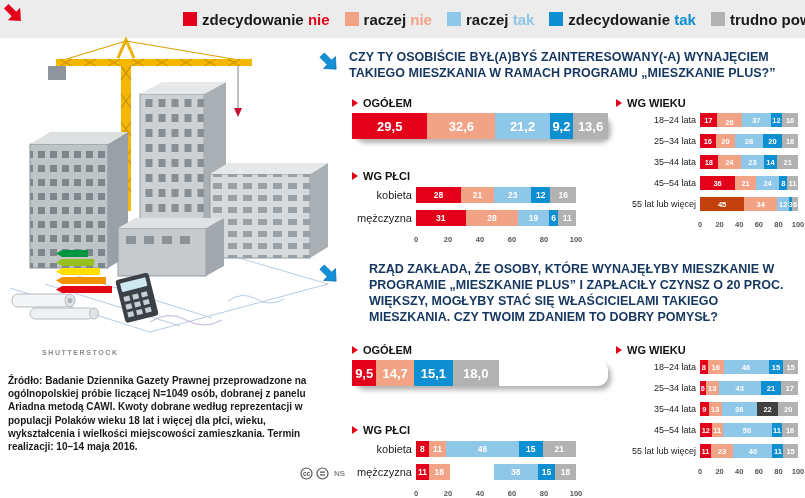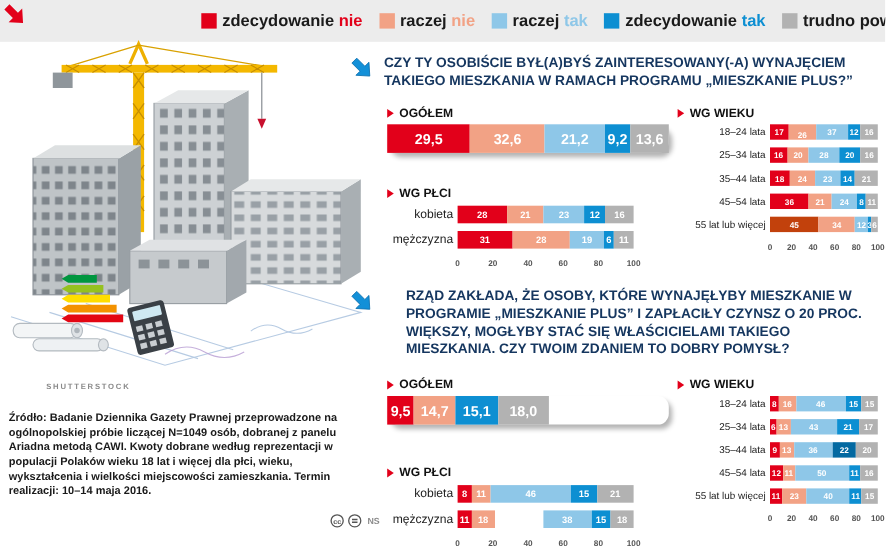--- a/index.html
+++ b/index.html
@@ -542,21 +542,21 @@
         <div class="cbar" style="width: 98px;">
           <div class="cseg" style="width: 9%; background: rgb(226, 0, 26);">
             <span>9</span>
           </div>
           <div class="cseg" style="width: 13%; background: rgb(242, 162, 133);">
             <span>13</span>
           </div>
           <div class="cseg" style="width: 36%; background: rgb(142, 199, 232);">
             <span>36</span>
           </div>
-          <div class="cseg" style="width: 22%; background: #0369a1; text-align: center;">
+          <div class="cseg" style="width: 22%; background: #404040; text-align: center;">
             <span>22</span>
           </div>
           <div class="cseg" style="width: 20%; background: rgb(178, 178, 178);">
             <span>20</span>
           </div>
         </div>
       </div>
       <div class="crow">
         <div class="clabel" style="width: 84px;">45–54 lata</div>
         <div class="cbar" style="width: 98px;">

